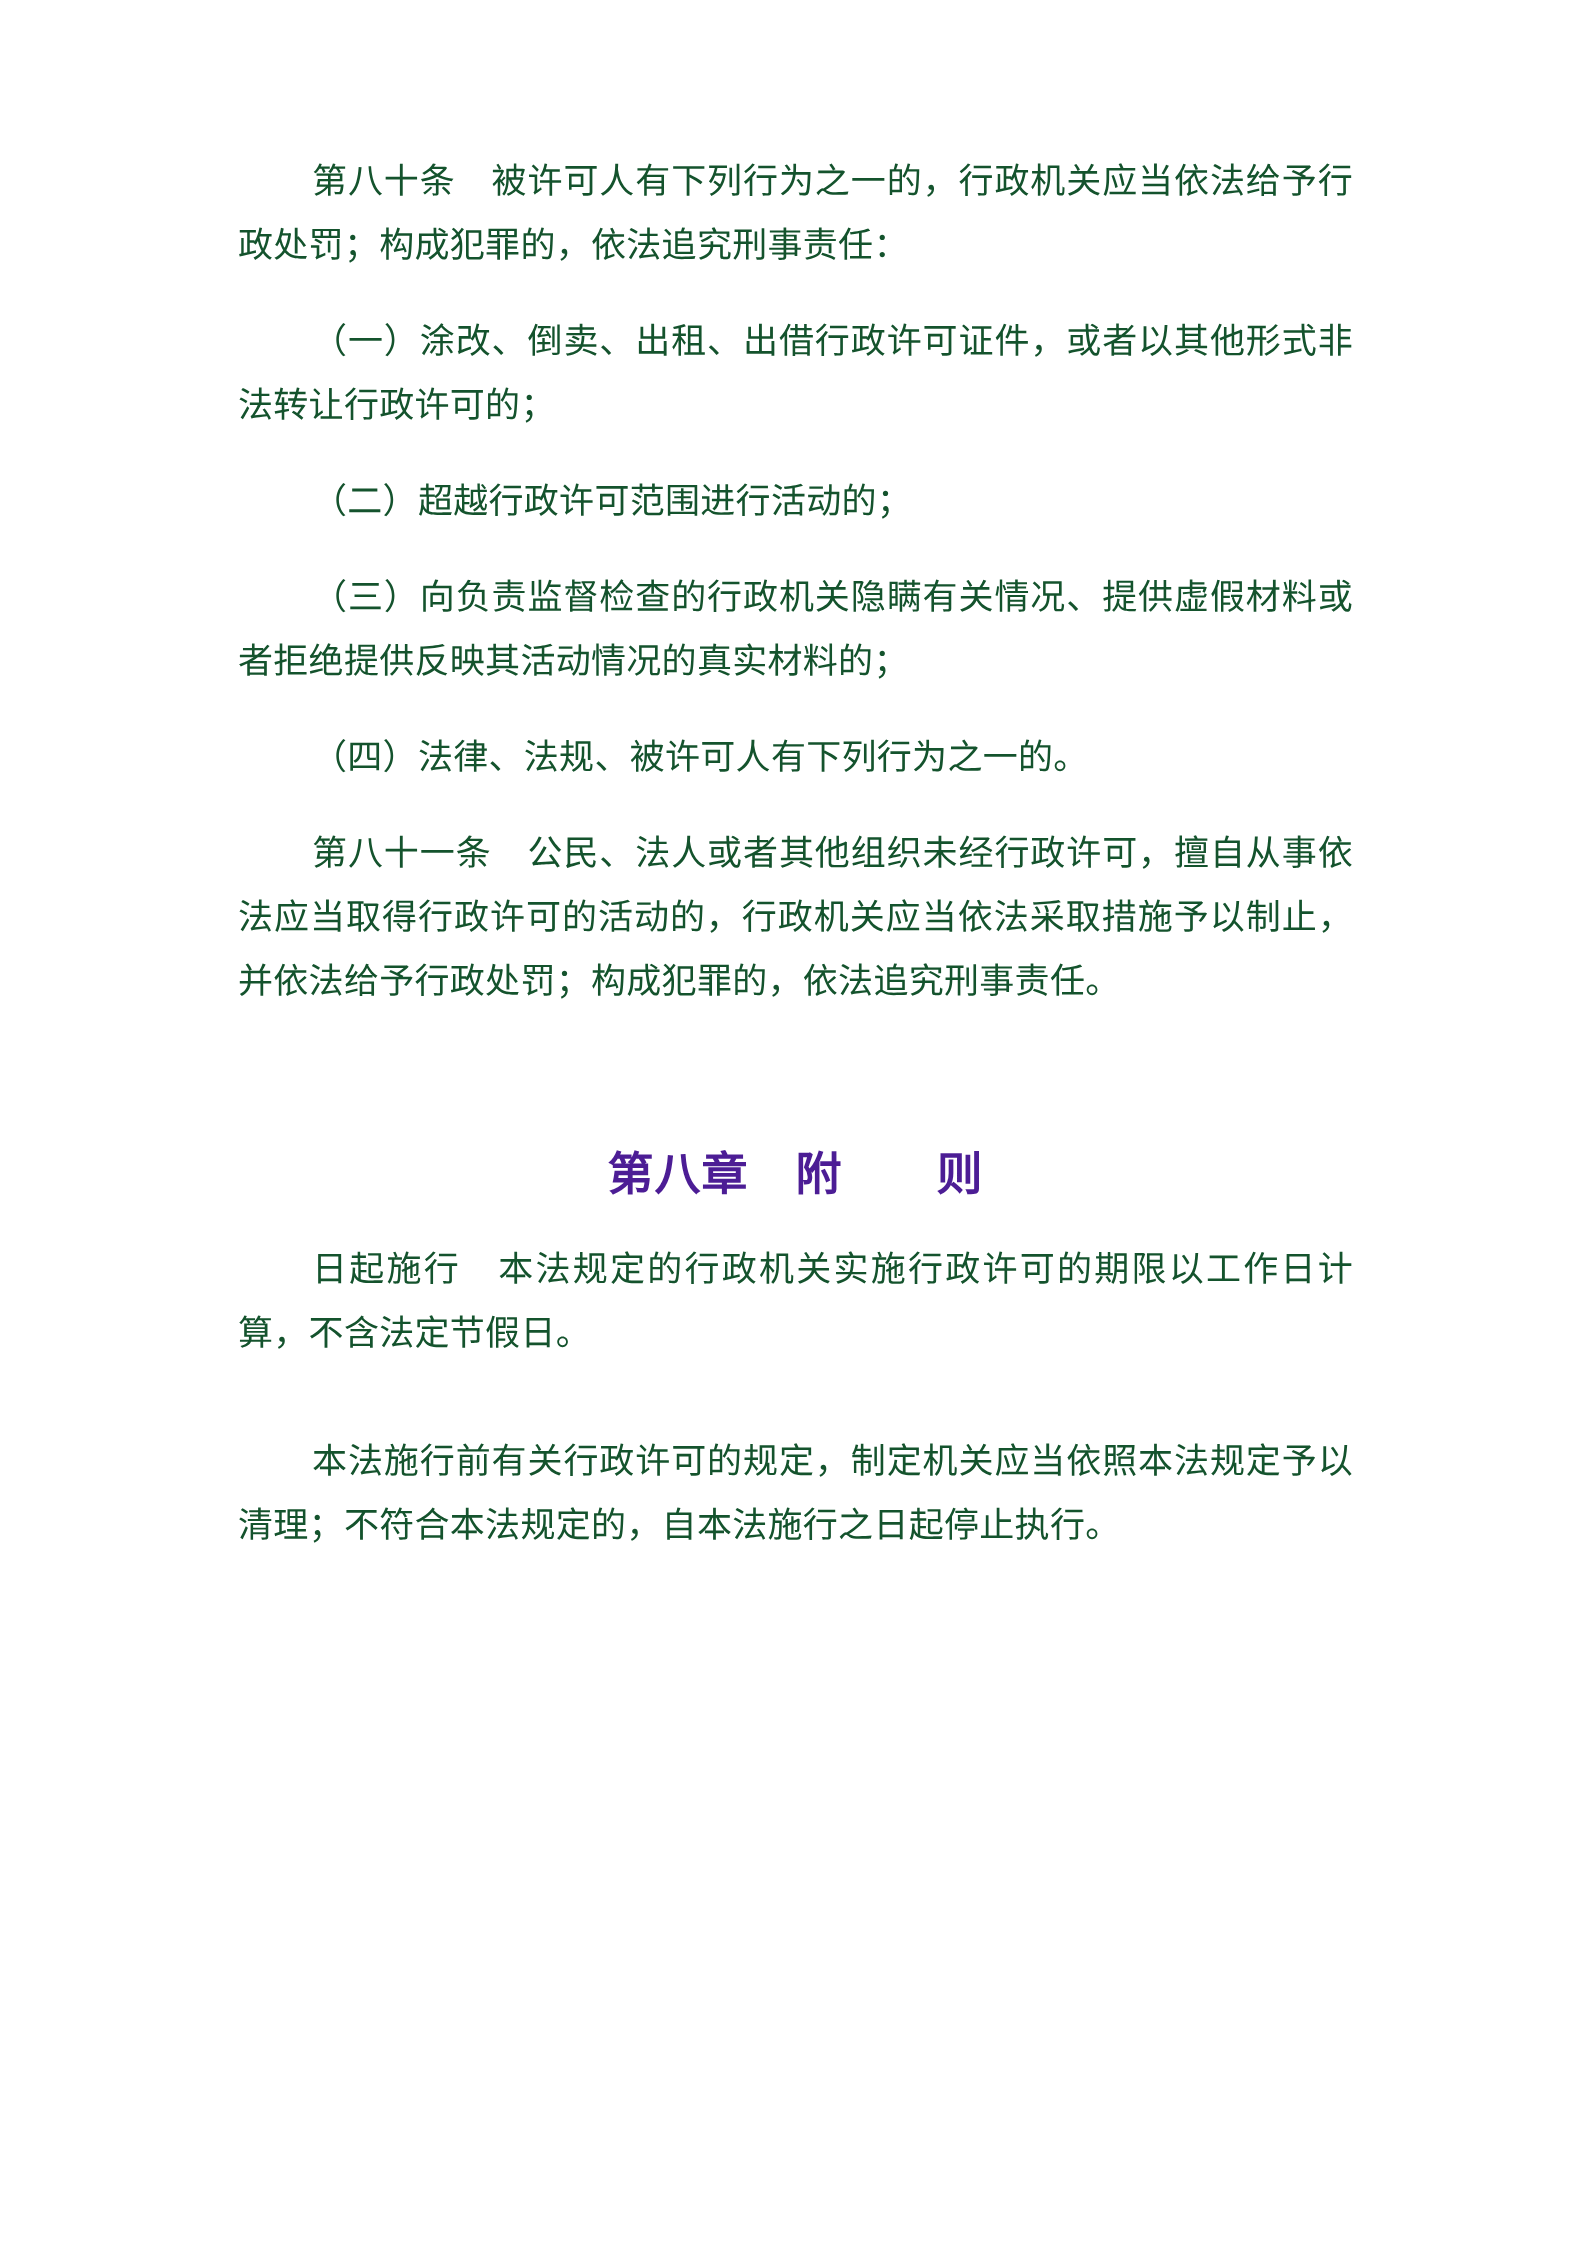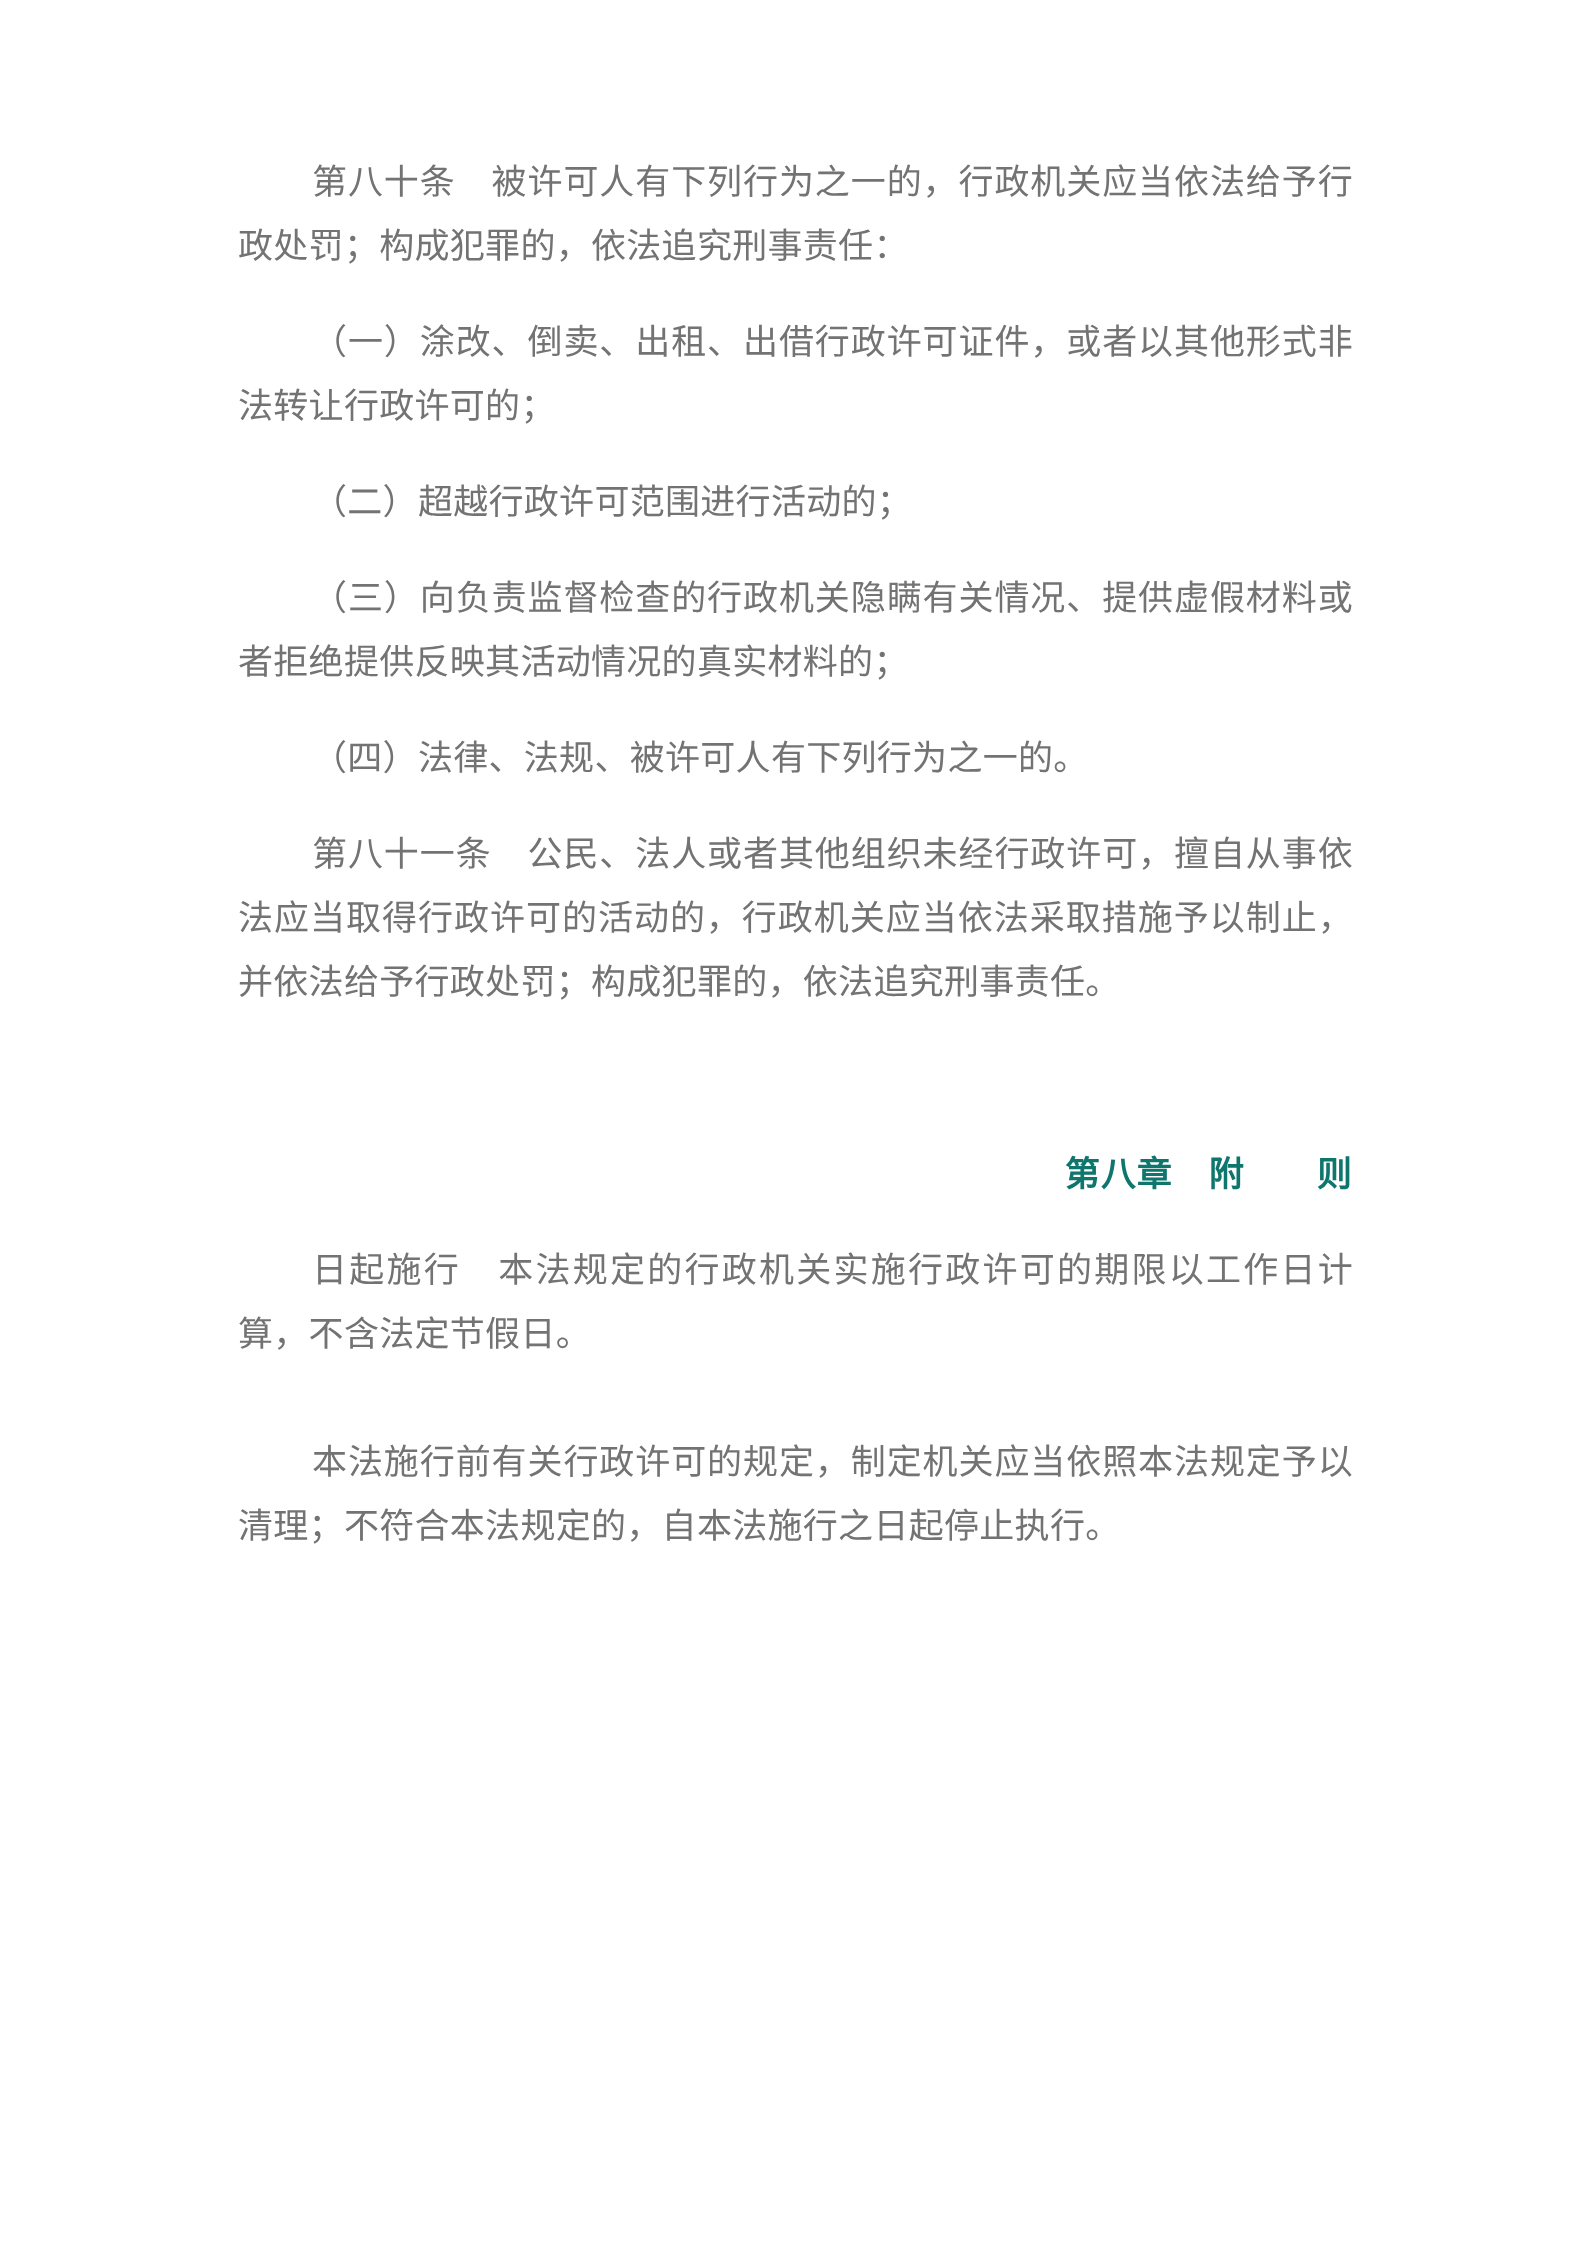--- a/index.html
+++ b/index.html
@@ -19,47 +19,47 @@
   }
 
   .doc-body {
     position: absolute;
     left: 238px;
     top: 150px;
     width: 1115px;
   }
 
   .para {
-    font-family: Liberation Sans, sans-serif;
+    font-family: Liberation Serif, serif;
     font-size: 35px;
     line-height: 64px;
-    color: #737373;
+    color: #14532d;
     text-align: justify;
     text-justify: inter-ideograph;
     letter-spacing: 0.3px;
     margin: 0 0 0 0;
     white-space: pre-wrap;
     word-break: break-all;
   }
 
   .para.indent {
     text-indent: 74px;
   }
 
   .para.indent-item {
     text-indent: 74px;
   }
 
   .chapter-heading {
     font-family: "DejaVu Sans", "Liberation Sans", sans-serif;
-    font-size: 35px;
+    font-size: 46px;
     line-height: 64px;
-    color: #0f766e;
+    color: #4c1d95;
     font-weight: bold;
-    text-align: right;
+    text-align: center;
     letter-spacing: 1px;
     margin: 0;
     white-space: pre;
   }
 
   .spacer-half {
     height: 32px;
   }
 
   .spacer-block {

